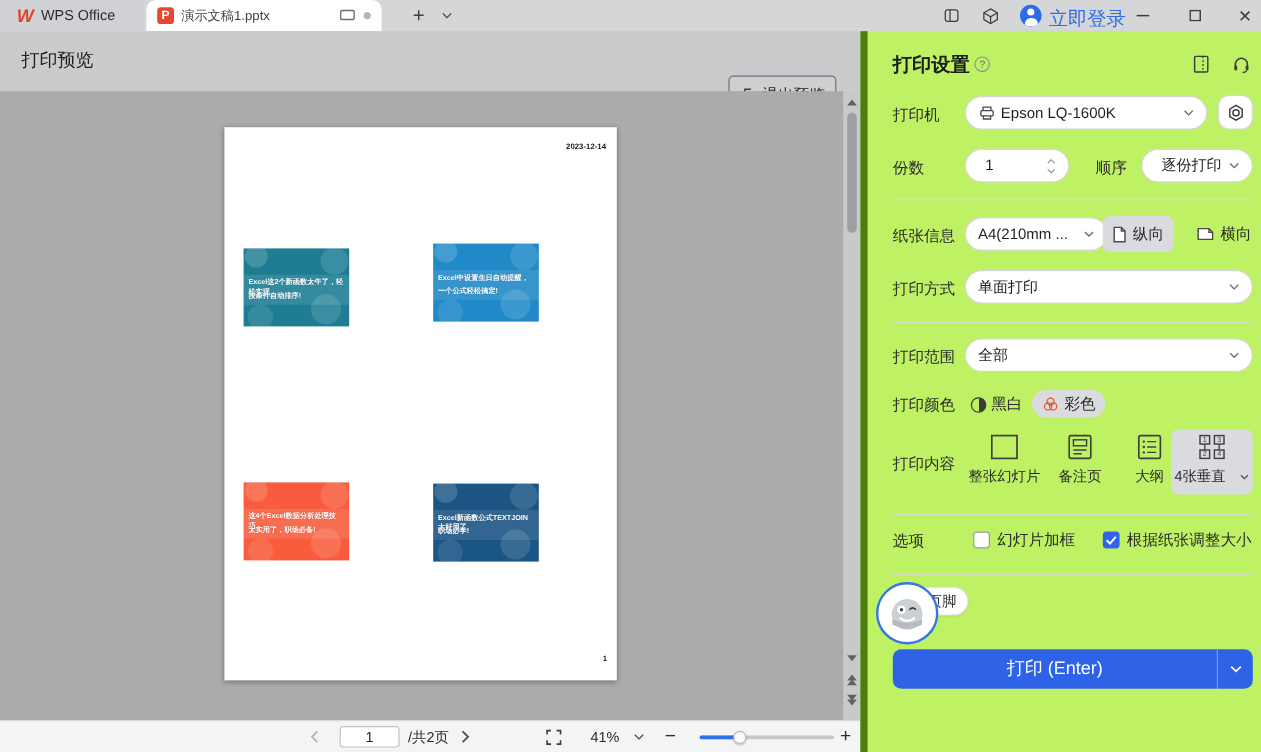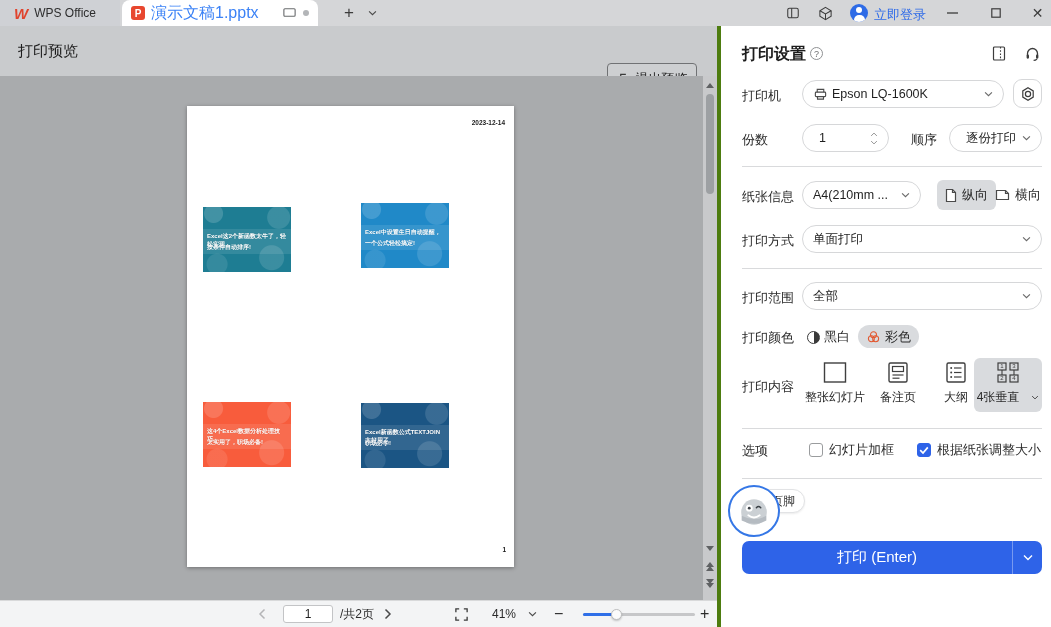--- a/index.html
+++ b/index.html
@@ -7,27 +7,27 @@
   body { font-family:"Liberation Sans","DejaVu Sans",sans-serif; position:relative; background:#d5d6d8; }
   .abs { position:absolute; }
 
   
   .titlebar { position:absolute; left:0; top:0; width:1051px; height:26px; background:#d5d6d8; }
   .brand { position:absolute; left:0; top:0; width:120px; height:26px; background:#cfd1d5; display:flex; align-items:center; gap:6px; padding-left:14px; }
   .wlogo { color:#e0442e; font-weight:800; font-style:italic; font-size:15px; line-height:1; }
   .brand-name { font-size:12px; color:#2d2d2d; }
   .tab { position:absolute; left:122px; top:0; width:196px; height:26px; background:#ffffff; border-radius:8px 8px 0 0; display:flex; align-items:center; gap:6px; padding:0 9px; }
   .p-icon { width:14px; height:14px; background:#e8472f; border-radius:3px; color:#fff; font-size:10px; font-weight:700; display:flex; align-items:center; justify-content:center; }
-  .tab-title { font-size:16px; color:#3b82f6; flex:1; white-space:nowrap; overflow:hidden; }
+  .tab-title { font-size:11px; color:#404040; flex:1; white-space:nowrap; overflow:hidden; }
   .dot { width:6px; height:6px; border-radius:50%; background:#b3b5b8; }
   .tb-btn { position:absolute; top:0; height:26px; display:flex; align-items:center; justify-content:center; color:#3c3c3c; }
   .avatar { position:absolute; left:850px; top:4px; width:18px; height:18px; border-radius:50%; background:#2e6be6; overflow:hidden; }
   .avatar::before { content:""; position:absolute; left:6px; top:3px; width:6px; height:6px; border-radius:50%; background:#fff; }
   .avatar::after { content:""; position:absolute; left:3.5px; top:11px; width:11px; height:7px; border-radius:5px 5px 0 0; background:#fff; }
-  .login { position:absolute; left:874px; top:6px; font-size:13px; color:#2f6be8; }
+  .login { position:absolute; left:874px; top:6px; font-size:16px; color:#2f6be8; }
 
   
   .header { position:absolute; left:0; top:26px; width:717px; height:50px; background:#c9cbcd; }
   .header-title { position:absolute; left:18px; top:0; line-height:50px; font-size:15px; font-weight:400; color:#1d1d1d; }
   .exit-btn { position:absolute; left:607px; top:37px; width:90px; height:31px; background:#cdcfd1; border:1px solid #707274; border-radius:4px; display:flex; align-items:center; justify-content:center; gap:5px; font-size:13px; color:#1f1f1f; cursor:pointer; }
 
   
   .preview { position:absolute; left:0; top:76px; width:703px; height:524px; background:#a9abad; }
   .page { position:absolute; left:187px; top:30px; width:327px; height:461px; background:#ffffff; box-shadow:0 1px 4px rgba(0,0,0,.35); }
   .page-date { position:absolute; top:13px; right:9px; font-size:6.5px; font-weight:700; color:#1a1a1a; }
@@ -54,21 +54,21 @@
   
   .statusbar { position:absolute; left:0; top:600px; width:717px; height:27px; background:#f3f4f5; border-top:1px solid #d8d9da; }
   .sb { position:absolute; top:0; height:26px; display:flex; align-items:center; }
   .page-input { position:absolute; left:283px; top:4px; width:50px; height:18px; border:1px solid #c3c4c6; border-radius:3px; background:#fff; text-align:center; font-size:12px; color:#1f1f1f; font-family:"Liberation Sans",sans-serif; }
   .sb-text { font-size:12px; color:#2b2b2b; }
   .slider-track { position:absolute; left:583px; top:12px; width:112px; height:3px; border-radius:2px; background:#c6c7c9; }
   .slider-fill { position:absolute; left:0; top:0; width:33px; height:3px; border-radius:2px; background:#2f6fe8; }
   .slider-thumb { position:absolute; left:28px; top:-4px; width:11px; height:11px; border-radius:50%; background:#fbfbfb; border:1px solid #bdbebf; box-shadow:0 1px 2px rgba(0,0,0,.2); }
 
   
-  .panel { position:absolute; left:717px; top:26px; width:334px; height:601px; background:#ffffff; border-left:4px solid #4d7c0f; }
+  .panel { position:absolute; left:717px; top:26px; width:334px; height:601px; background:#bef264; border-left:6px solid #4d7c0f; }
   .p-title { position:absolute; left:21px; top:18px; font-size:16px; font-weight:700; color:#1c1c1c; }
   .help { position:absolute; left:89px; top:21px; width:13px; height:13px; border:1px solid #8f9193; border-radius:50%; color:#6c6e70; font-size:9px; line-height:12px; text-align:center; }
   .label { position:absolute; font-size:13px; color:#2b2b2b; }
   .pill { position:absolute; height:28px; background:#fff; border:1px solid #d6d7d9; border-radius:15px; display:flex; align-items:center; padding:0 10px; font-size:12.5px; color:#1f1f1f; cursor:pointer; }
   .pill .grow { flex:1; white-space:nowrap; overflow:hidden; }
   .divider { position:absolute; left:21px; width:300px; height:1px; background:#d9dadc; }
   .sq-btn { position:absolute; width:29px; height:29px; background:#fff; border:1px solid #d6d7d9; border-radius:9px; display:flex; align-items:center; justify-content:center; cursor:pointer; }
   .orient { position:absolute; height:30px; display:flex; align-items:center; gap:5px; font-size:13px; color:#2b2b2b; padding:0 8px; border-radius:6px; cursor:pointer; }
   .selected-gray { background:#d9dbde; }
   .color-opt { position:absolute; display:flex; align-items:center; gap:4px; font-size:13px; color:#2b2b2b; cursor:pointer; }
@@ -286,21 +286,21 @@
 
   <div class="divider" style="top:140px;"></div>
 
   <div class="label" style="left:21px;top:162px;">纸张信息</div>
   <div class="pill" style="left:81px;top:155px;width:119px;">
     <span class="grow">A4(210mm ...</span>
     <svg width="9" height="6" viewBox="0 0 10 7">
         <polyline points="1,1.5 5,5.5 9,1.5" fill="none" stroke="#6a6a6a" stroke-width="1.3"></polyline>
       </svg>
   </div>
-  <div class="orient selected-gray" style="left:216px;top:154px;">
+  <div class="orient selected-gray" style="left:196px;top:154px;">
     <svg width="12" height="15" viewBox="0 0 12 15">
         <path d="M1.5 1.5 H7.5 L10.5 4.5 V13.5 H1.5 Z" fill="#fff" stroke="#4a4a4a" stroke-width="1.2"></path>
         <path d="M7.5 1.5 V4.5 H10.5" fill="none" stroke="#4a4a4a" stroke-width="1.2"></path>
       </svg>
     <span>纵向</span>
   </div>
   <div class="orient" style="left:266px;top:154px;">
     <svg width="15" height="12" viewBox="0 0 15 12">
         <path d="M1.5 1.5 H10.5 L13.5 4.5 V10.5 H1.5 Z" fill="#fff" stroke="#4a4a4a" stroke-width="1.2"></path>
         <path d="M10.5 1.5 V4.5 H13.5" fill="none" stroke="#4a4a4a" stroke-width="1.2"></path>

